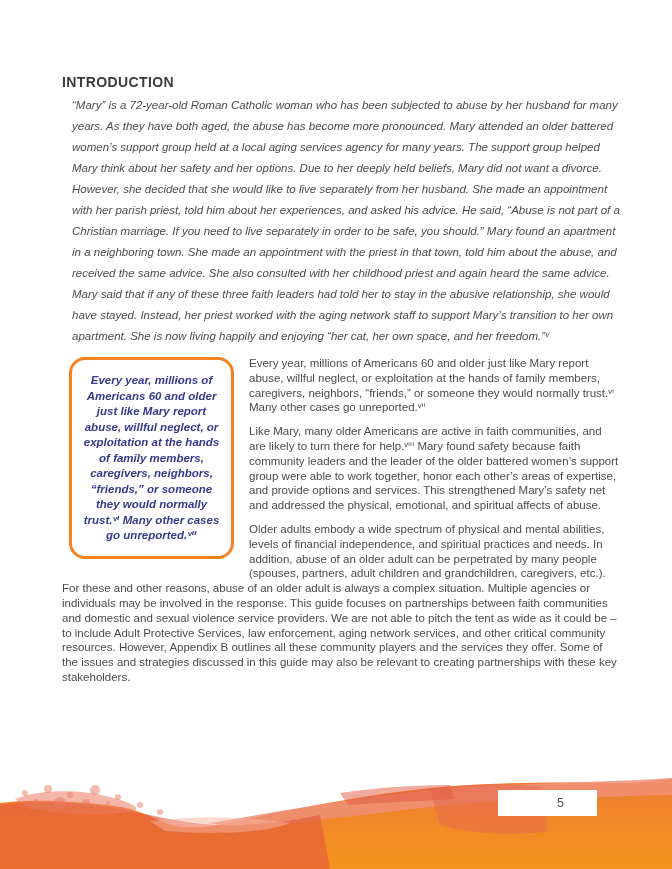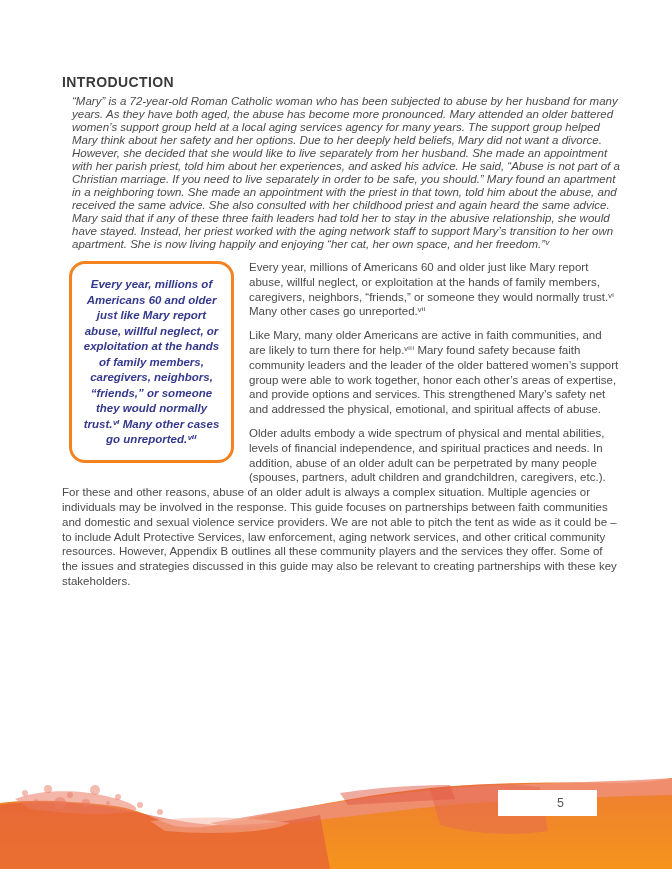--- a/index.html
+++ b/index.html
@@ -25,21 +25,21 @@
     font-size: 14px;
     font-weight: bold;
     letter-spacing: 0.4px;
     color: #3b3b3d;
   }
   p.intro {
     margin: 0 0 9px 0;
     padding-left: 10px;
     font-style: italic;
     font-size: 11.5px;
-    line-height: 13px;
+    line-height: 21px;
     color: #4b4b4d;
   }
   .pullquote {
     float: left;
     box-sizing: border-box;
     width: 165px;
     margin: 1px 15px 10px 7px;
     padding: 13px 8px 12px 8px;
     border: 3px solid #F58220;
     border-radius: 16px;

